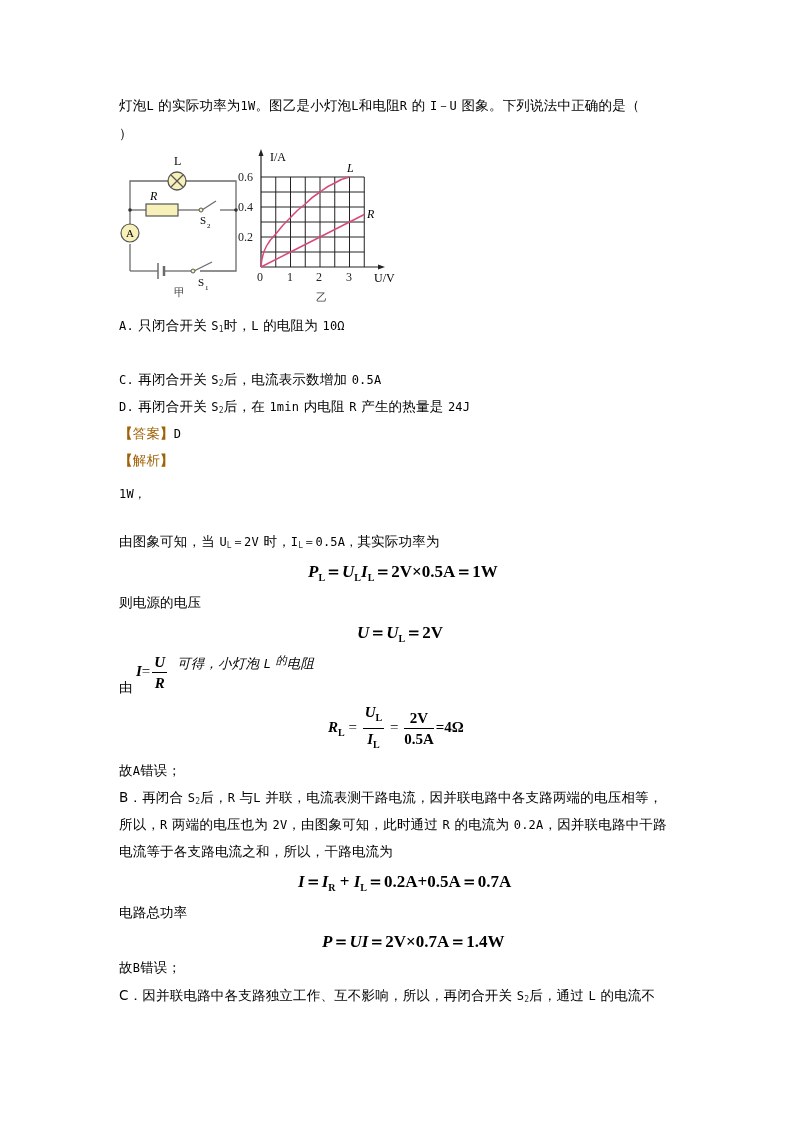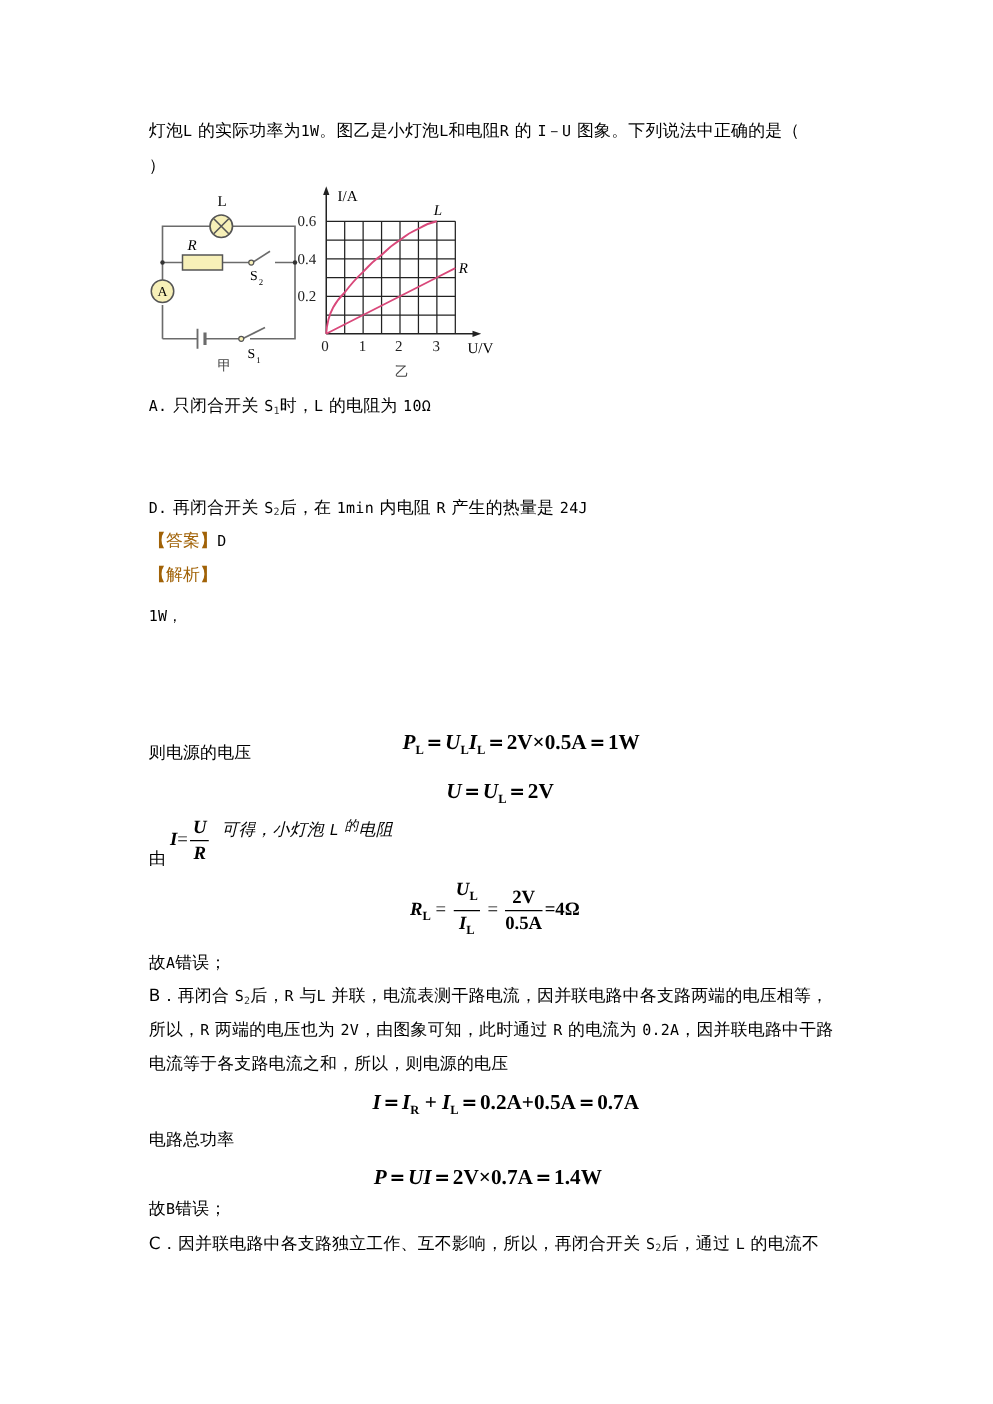--- a/index.html
+++ b/index.html
@@ -105,36 +105,42 @@
       <text x="110" y="135">3</text>
     </g>
     <text x="111" y="26" font-family="Liberation Serif, serif" font-style="italic" font-size="12">L</text>
     <text x="131" y="72" font-family="Liberation Serif, serif" font-style="italic" font-size="12">R</text>
     <text x="80" y="155" font-family="DejaVu Sans, sans-serif" font-size="11" fill="#444">乙</text>
   </svg>
 
   <div class="line" style="top:316px;">
     <span class="latin">A.</span>&nbsp;<span>只闭合开关</span>&nbsp;<span class="latin">S</span><sub>1</sub><span>时，</span><span class="latin">L</span>&nbsp;<span>的电阻为</span>&nbsp;<span class="latin">10Ω</span>
   </div>
+  <div class="line" style="top:370px;">
+    <span class="latin">C.</span>&nbsp;<span>再闭合开关</span>&nbsp;<span class="latin">S</span><sub>2</sub><span>后，电流表示数增加</span>&nbsp;<span class="latin">0.5A</span>
+  </div>
   <div class="line" style="top:397px;">
     <span class="latin">D.</span>&nbsp;<span>再闭合开关</span>&nbsp;<span class="latin">S</span><sub>2</sub><span>后，在</span>&nbsp;<span class="latin">1min</span>&nbsp;<span>内电阻</span>&nbsp;<span class="latin">R</span>&nbsp;<span>产生的热量是</span>&nbsp;<span class="latin">24J</span>
   </div>
 
   <div class="line" style="top:424px;">
     <span class="tag"><span class="br">【</span><span>答案</span><span class="br">】</span></span><span class="latin">D</span>
   </div>
   <div class="line" style="top:451px;">
     <span class="tag"><span class="br">【</span><span>解析</span><span class="br">】</span></span>
   </div>
 
   <div class="line" style="top:484px;">
     <span class="latin">1W，</span>
   </div>
+  <div class="line" style="top:532px;">
+    <span>由图象可知，当</span>&nbsp;<span class="latin">U</span><sub>L</sub><span class="latin">＝2V</span>&nbsp;<span>时，</span><span class="latin">I</span><sub>L</sub><span class="latin">＝0.5A，</span><span>其实际功率为</span>
+  </div>
 
-  <div class="formula" style="left:322px; top:560px;margin-top:22px;">
+  <div class="formula" style="left:308px; top:560px;">
     <i>P</i><sub>L</sub><span>＝</span><i>U</i><sub>L</sub><i>I</i><sub>L</sub><span>＝2V×0.5A＝1W</span>
   </div>
 
   <div class="line" style="top:593px;">则电源的电压</div>
 
   <div class="formula" style="left:357px; top:621px;">
     <i>U</i><span>＝</span><i>U</i><sub>L</sub><span>＝2V</span>
   </div>
 
   <div class="line" style="top:678px;">
@@ -154,29 +160,29 @@
   <div class="line" style="top:761px;">
     <span>故</span><span class="latin">A</span><span>错误；</span>
   </div>
 
   <div class="line" style="top:788px;">
     <span>B．再闭合</span>&nbsp;<span class="latin">S</span><sub>2</sub><span>后，</span><span class="latin">R</span>&nbsp;<span>与</span><span class="latin">L</span>&nbsp;<span>并联，电流表测干路电流，因并联电路中各支路两端的电压相等，</span>
   </div>
   <div class="line" style="top:815px;">
     <span>所以，</span><span class="latin">R</span>&nbsp;<span>两端的电压也为</span>&nbsp;<span class="latin">2V</span><span>，由图象可知，此时通过</span>&nbsp;<span class="latin">R</span>&nbsp;<span>的电流为</span>&nbsp;<span class="latin">0.2A</span><span>，因并联电路中干路</span>
   </div>
-  <div class="line" style="top:842px;">电流等于各支路电流之和，所以，则电源的电压</div>
+  <div class="line" style="top:842px;">电流等于各支路电流之和，所以，干路电流为</div>
 
   <div class="formula" style="left:298px; top:870px;">
     <i>I</i><span>＝</span><i>I</i><sub>R</sub> <span>+</span> <i>I</i><sub>L</sub><span>＝0.2A+0.5A＝0.7A</span>
   </div>
 
   <div class="line" style="top:903px;">电路总功率</div>
 
-  <div class="formula" style="left:299px; top:930px;">
+  <div class="formula" style="left:322px; top:930px;">
     <i>P</i><span>＝</span><i>UI</i><span>＝2V×0.7A＝1.4W</span>
   </div>
 
   <div class="line" style="top:958px;">
     <span>故</span><span class="latin">B</span><span>错误；</span>
   </div>
 
   <div class="line" style="top:986px;">
     <span>C．因并联电路中各支路独立工作、互不影响，所以，再闭合开关</span>&nbsp;<span class="latin">S</span><sub>2</sub><span>后，通过</span>&nbsp;<span class="latin">L</span>&nbsp;<span>的电流不</span>
   </div>

